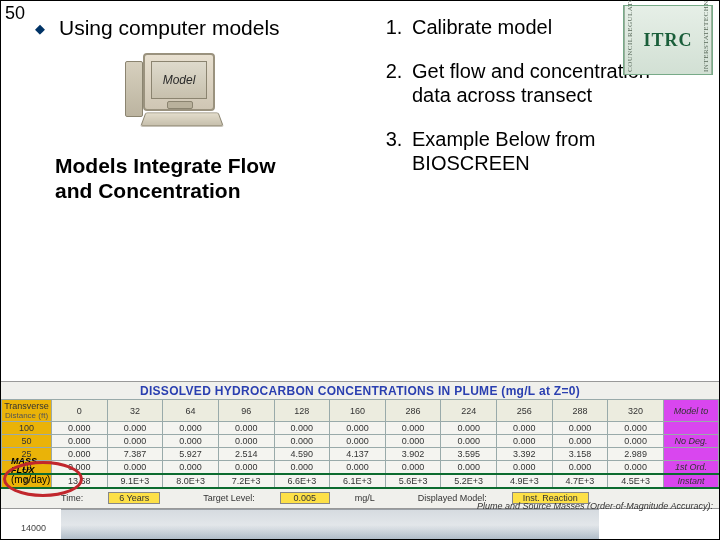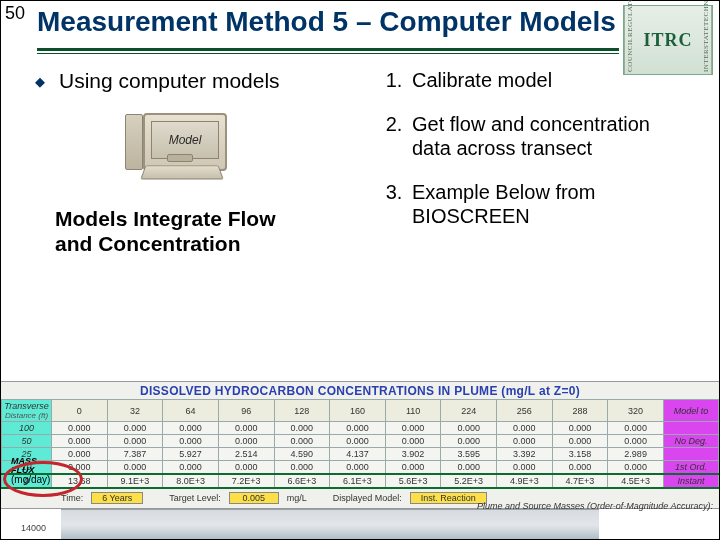--- a/index.html
+++ b/index.html
@@ -13,39 +13,39 @@
   .logo { position: absolute; top: 4px; right: 6px; width: 90px; height: 70px; border: 1px solid #7a8; background: linear-gradient(#e6efe7,#d2e0d4); display: flex; font-family: Liberation Serif, serif; }
   .logo .v1, .logo .v2 { writing-mode: vertical-rl; transform: rotate(180deg); font-size: 7px; letter-spacing: 0.5px; color: #5a6b5c; padding: 2px 1px; display:flex; justify-content:space-between;}
   .logo .v1 { border-right: 1px solid #9ab09c; }
   .logo .mid { flex: 1; display: flex; align-items: center; justify-content: center; font-weight: bold; color: #1a5e3a; font-size: 18px; letter-spacing: 1px; }
   .logo .v2 { border-left: 1px solid #9ab09c; }
   .body { display: flex; padding: 14px 30px 0 54px; gap: 20px; }
   .col { flex: 1; }
   .bullet1 { font-size: 21px; line-height: 1.25; position: relative; padding-left: 4px; }
   .bullet1::before { content: "◆"; color: #003366; font-size: 13px; position: absolute; left: -20px; top: 6px; }
   .comp { position: relative; width: 110px; height: 90px; margin: 4px 0 0 70px; }
-  .monitor { position: absolute; top: 15px; left: 18px; width: 84px; height: 58px; background: linear-gradient(#e8e0d0,#cfc6b4); border: 2px solid #9a927e; border-radius: 4px; }
+  .monitor { position: absolute; top: 8px; left: 18px; width: 72px; height: 58px; background: linear-gradient(#e8e0d0,#cfc6b4); border: 2px solid #9a927e; border-radius: 4px; }
   .screen { position: absolute; top: 6px; left: 6px; right: 6px; bottom: 10px; background: linear-gradient(#dedacc,#c7c0ad); border: 1px solid #8b8470; display:flex; align-items:center; justify-content:center; font-size:12px; font-style: italic; color:#2a2a2a;}
   .mstand { position: absolute; top: 56px; left: 42px; width: 26px; height: 8px; background: #b9b19c; border:1px solid #8b8470; border-radius: 2px;}
   .tower { position: absolute; top: 16px; left: 0; width: 18px; height: 56px; background: linear-gradient(#d7d0be,#bcb4a0); border:1px solid #8b8470; border-radius:2px;}
   .kb { position: absolute; top: 66px; left: 18px; width: 78px; height: 16px; background: linear-gradient(#e3ddcc,#c7c0ad); border:1px solid #8b8470; border-radius:2px; transform: perspective(60px) rotateX(30deg);}
   .subhead { font-size: 21px; font-weight: bold; text-align: left; margin-top: 18px; line-height:1.2;}
   .olist { font-size: 20px; line-height: 1.2; padding-left: 26px; }
   .olist li { margin-bottom: 20px; padding-left: 4px;}
 
   .tablewrap { position: absolute; left: 0; right: 0; top: 380px; background: #f0f0ec; border-top:1px solid #999; border-bottom:1px solid #999; padding: 2px 0 2px 0;}
   .tbltitle { text-align: center; color: #2a3fb0; font-weight: bold; font-size: 12px; letter-spacing:0.3px; padding-bottom:1px;}
   table.data { border-collapse: collapse; width: 100%; font-size: 9px; color:#333; table-layout: fixed;}
   table.data th, table.data td { border: 1px solid #9aa; padding: 1px 2px; text-align: center; background:#f4f4f0; height: 12px;}
   table.data th { background:#ececdf; font-weight:normal;}
-  table.data .lh { width: 50px; text-align:center; background:#5eead4;font-style:italic;}
+  table.data .lh { width: 50px; text-align:center; background:#eab308;}
   table.data .rh { width: 55px; background:#d946ef; font-style: italic;}
   .greenrow td, .greenrow th { border-top: 2px solid #0c6b2f !important; border-bottom: 2px solid #0c6b2f !important; }
   .sublabel { font-size:8px; color:#555; text-align:center;}
-  .botbar { display:flex; align-items:center; gap:8px; font-size:9px; padding: 3px 8px 2px 60px; color:#333;}
+  .botbar { display:flex; align-items:center; gap:25px; font-size:9px; padding: 3px 8px 2px 60px; color:#333;}
   .botbar .lbl { margin-left: 18px;}
   .botbar .box { border:1px solid #888; background:#fde047; padding:0 10px; min-width:50px; text-align:center;}
   .circle { position:absolute; border: 3px solid #c1272d; border-radius: 50%; width: 80px; height: 36px; left: 2px; top: 460px; z-index: 20;}
   .massflux { position:absolute; left:10px; top: 456px; width: 54px; font-size:9px; line-height:1.0;}
   .massflux b { font-style: italic;}
   .plume-note { position:absolute; right: 6px; bottom: 28px; font-size: 9px; color:#333; font-style: italic;}
   .chart-stub { position:absolute; left: 60px; right: 120px; bottom: 0; height: 30px; background: linear-gradient(#d6dbe0,#eef1f3); border-top:1px solid #9aa0a6;}
   .chart-stub::before { content:""; position:absolute; left:0; right:0; bottom:0; height:14px; background: linear-gradient( to top, rgba(60,90,120,.35), rgba(60,90,120,0));}
   .ytick { position:absolute; left: 20px; bottom: 6px; font-size:9px; color:#444;}
 </style>
@@ -60,25 +60,20 @@
       <span>COUNCIL</span>
         <span>REGULATORY</span>
     </div>
     <div class="mid">ITRC</div>
     <div class="v2">
       <span>INTERSTATE</span>
         <span>TECHNOLOGY</span>
     </div>
   </div>
 
-  <div class="header">
-    <div class="title">Measurement Method 5 – Computer Models</div>
-    <hr class="hr1">
-    <hr class="hr2">
-  </div>
 
   <div class="body">
     <div class="col">
       <div class="bullet1">Using computer models</div>
       <div class="comp">
         <div class="tower"></div>
         <div class="monitor">
           <div class="screen">Model</div>
         </div>
         <div class="mstand"></div>
@@ -105,21 +100,21 @@
         <th class="lh">
           <div>Transverse</div>
           <div class="sublabel">Distance (ft)</div>
         </th>
         <th>0</th>
             <th>32</th>
             <th>64</th>
             <th>96</th>
             <th>128</th>
             <th>160</th>
-            <th>110</th>
+            <th>286</th>
             <th>224</th>
             <th>256</th>
             <th>288</th>
             <th>320</th>
         <th class="rh">Model to</th>
       </tr>
       <tr>
         <th class="lh">100</th>
         <td>0.000</td>
             <td>0.000</td>

